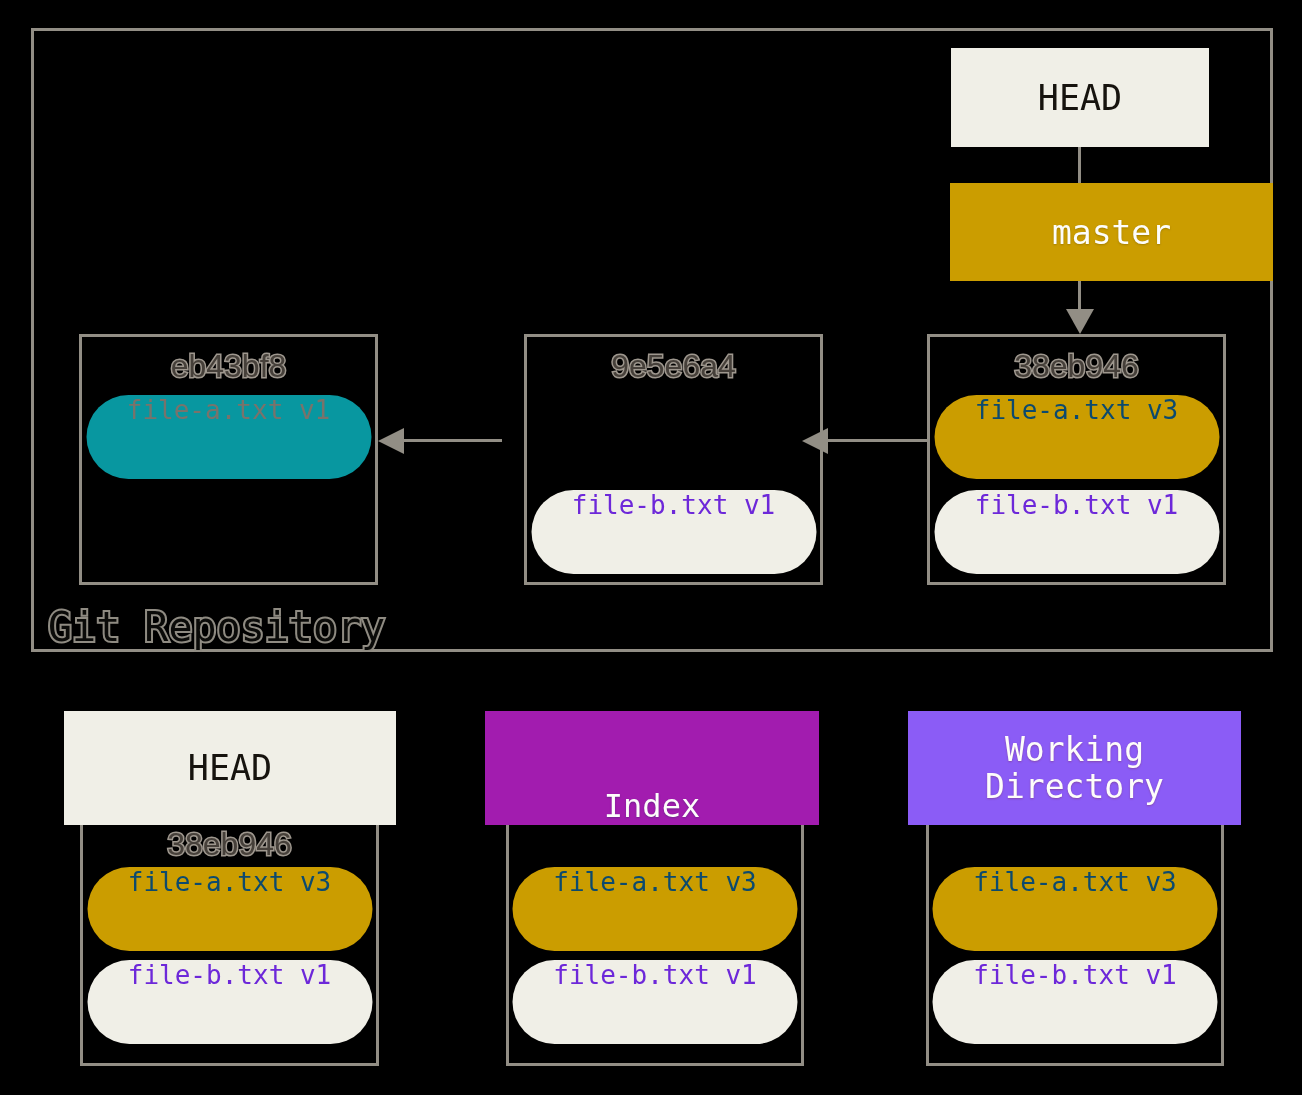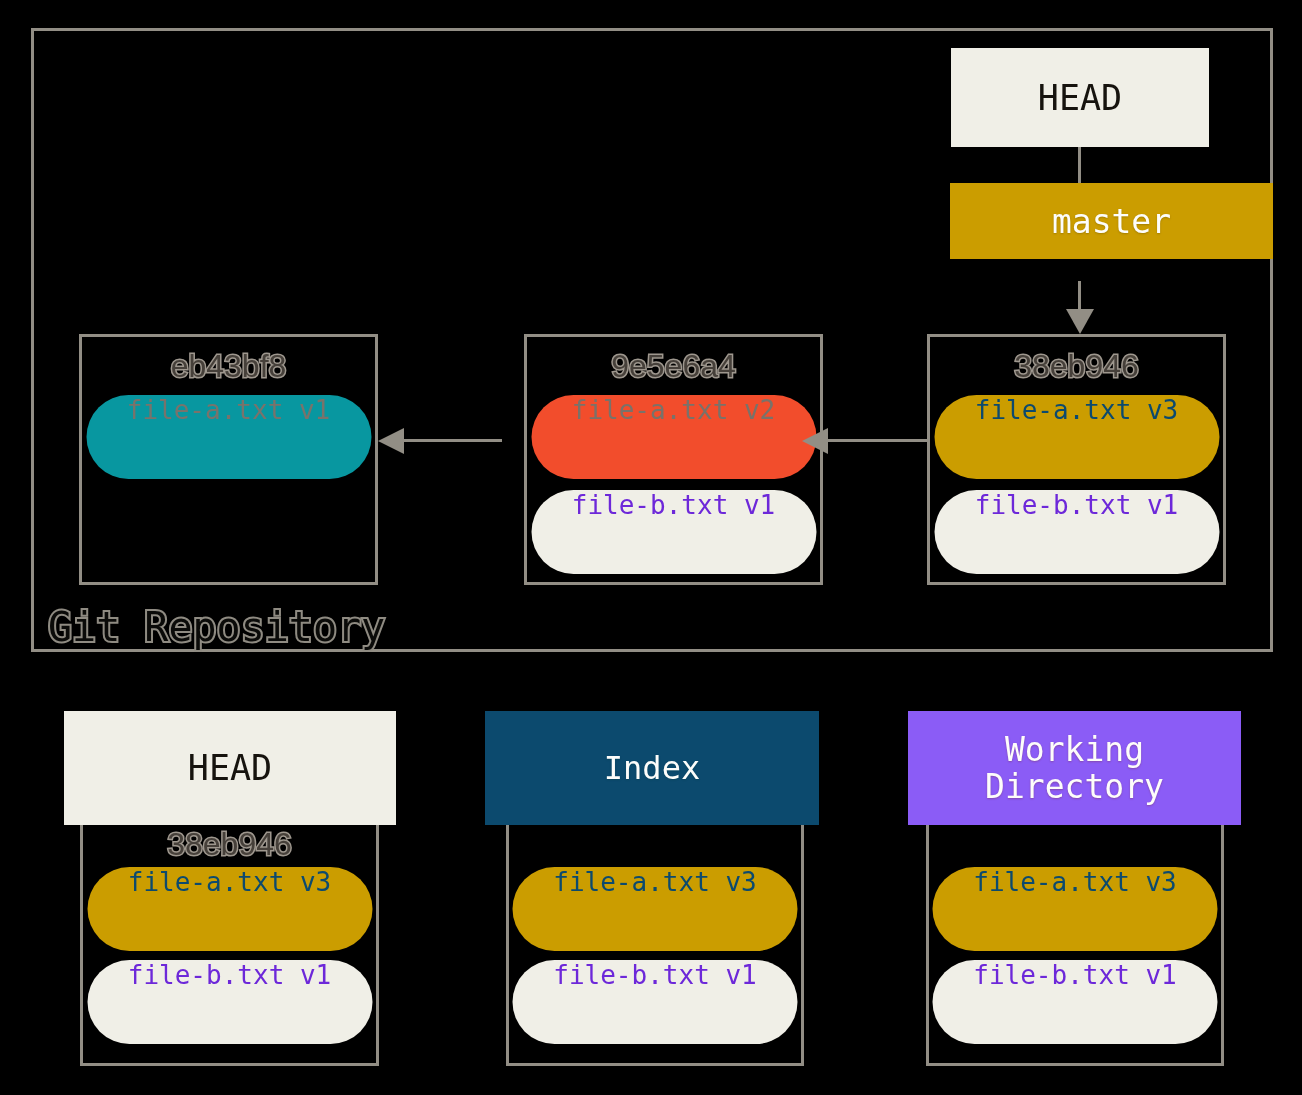--- a/index.html
+++ b/index.html
@@ -52,21 +52,21 @@
     position: absolute;
     left: 951px; top: 48px;
     width: 258px; height: 99px;
     background: #f0efe7;
     display: flex; align-items: center; justify-content: center;
     font-size: 35px; color: #16130e;
   }
   .master-box {
     position: absolute;
     left: 950px; top: 183px;
-    width: 323px; height: 76px;
+    width: 323px; height: 98px;
     background: #cb9d00;
     display: flex; align-items: center; justify-content: center;
     font-size: 33px; color: #fdfdfb;
     text-shadow: 0 1px 2px rgba(90,70,0,0.35);
     z-index: 2;
   }
 
   
   .conn { position: absolute; background: #928e85; }
   .arrow-head-down {
@@ -128,21 +128,21 @@
   .area-header {
     position: absolute;
     top: 711px; height: 114px;
     display: flex; align-items: center; justify-content: center;
     text-align: center;
     font-size: 34px;
     line-height: 37px;
     z-index: 2;
   }
   .area-header.ivory { background: #f0efe7; color: #16130e; font-size: 35px; }
-  .area-header.teal  { background: #0c4a6e; color: #fdfdfb; text-shadow: 0 1px 2px rgba(0,60,64,0.3); font-size: 32px; }
+  .area-header.teal  { background: #a21caf; color: #fdfdfb; text-shadow: 0 1px 2px rgba(0,60,64,0.3); font-size: 32px; align-items: flex-end; }
   .area-header.red   { background: #8b5cf6; color: #fdfdfb; text-shadow: 0 1px 2px rgba(120,30,10,0.3); font-size: 33px; }
 
   .area-box {
     position: absolute;
     top: 822px; height: 244px;
     border: 3px solid #928e85;
     box-sizing: border-box;
     z-index: 1;
   }
   .area-box .commit-title { top: 2px; height: 34px; line-height: 34px; }
@@ -184,23 +184,20 @@
   </div>
 
   <div class="arrow-head-left" style="left:378px; top:428px;"></div>
   <div class="conn" style="left:404px; top:439px; width:98px; height:3px;"></div>
 
   <div class="commit-box" style="left:524px;">
     <div class="commit-title outlined">
       <span class="t-stroke">9e5e6a4</span>
       <span class="t-fill">9e5e6a4</span>
     </div>
-    <div class="pill red p1">
-      <span>file-a.txt v2</span>
-    </div>
     <div class="pill ivory p2">
       <span>file-b.txt v1</span>
     </div>
   </div>
 
   <div class="arrow-head-left" style="left:802px; top:428px;"></div>
   <div class="conn" style="left:828px; top:439px; width:99px; height:3px;"></div>
 
   <div class="commit-box" style="left:927px;">
     <div class="commit-title outlined">

